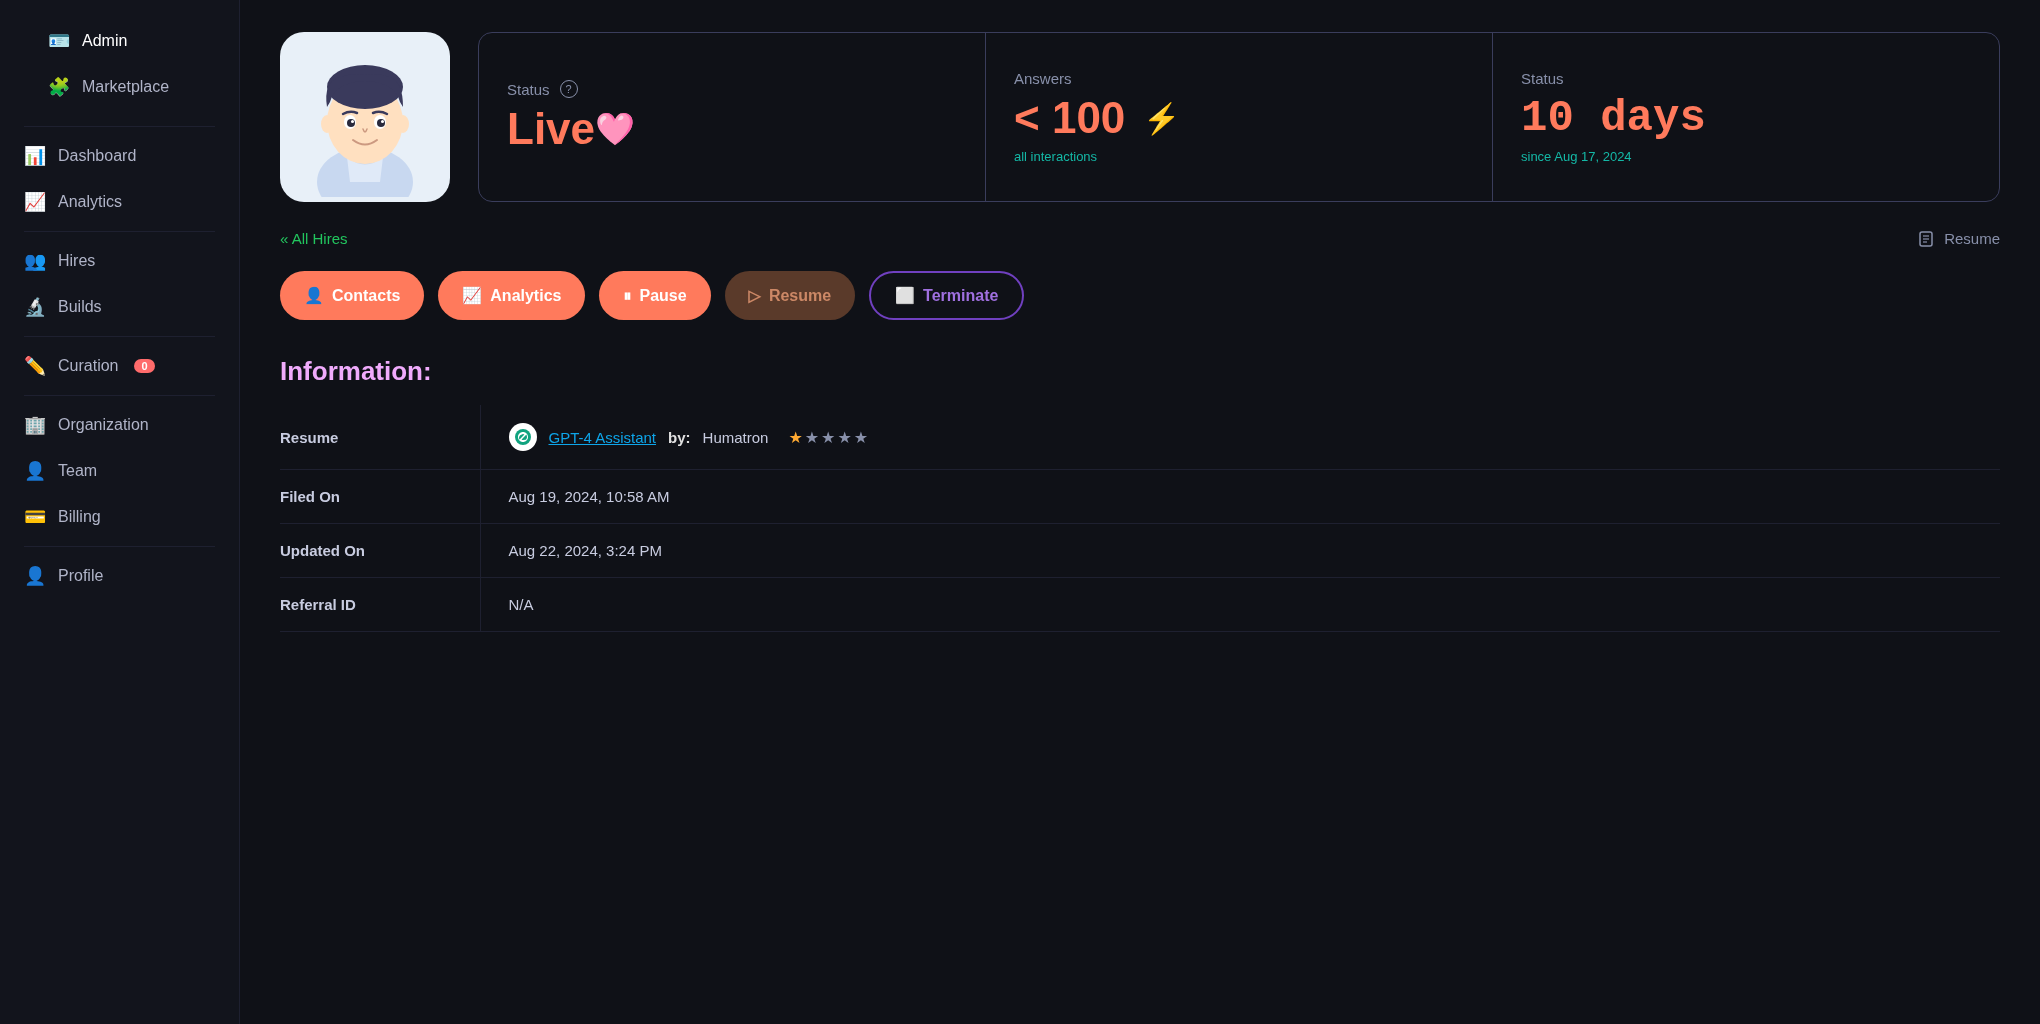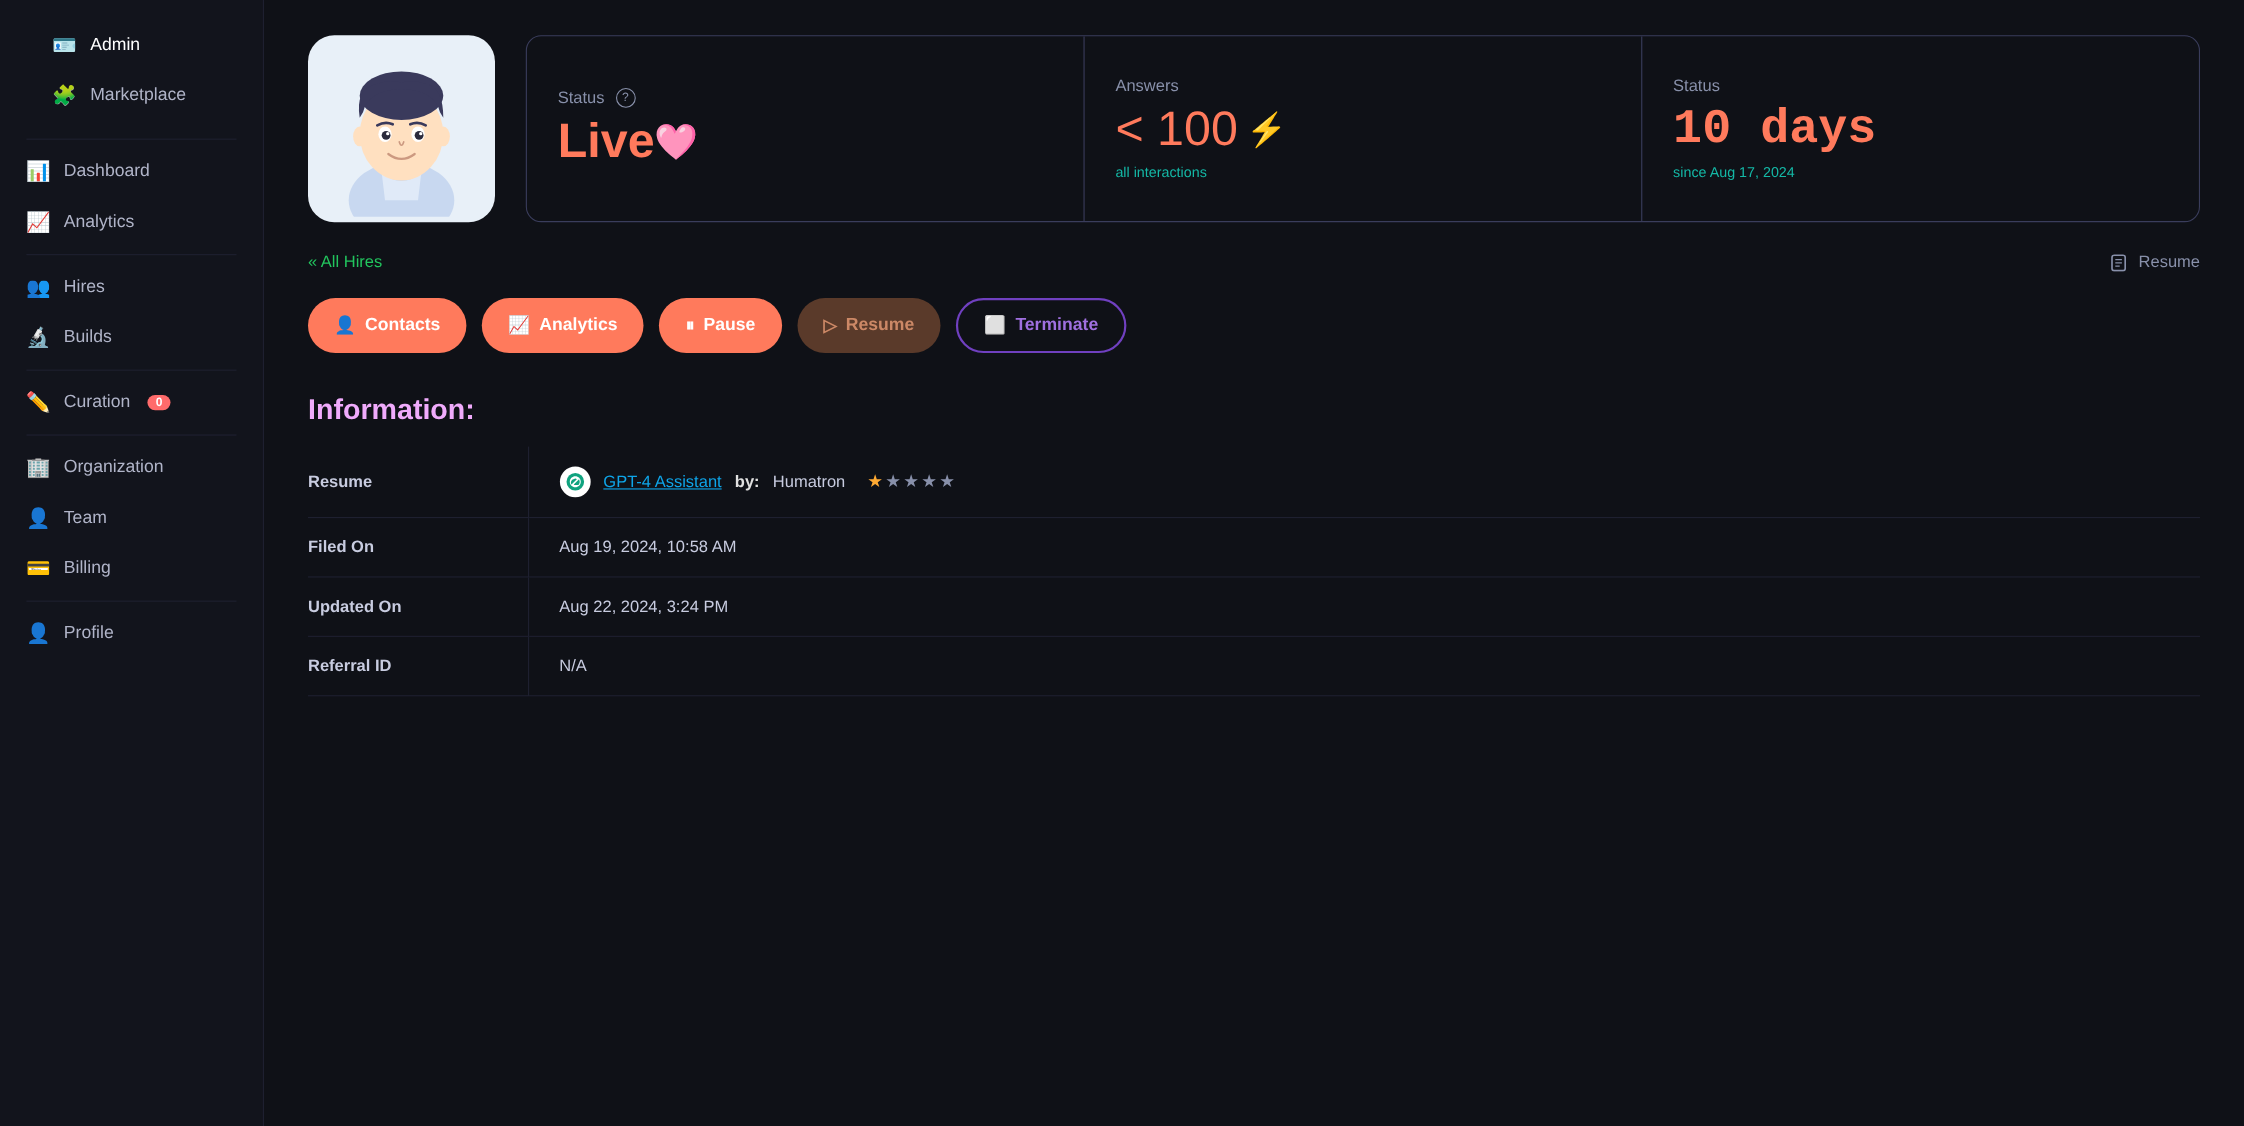--- a/index.html
+++ b/index.html
@@ -121,25 +121,25 @@
       font-size: 44px;
       font-weight: 700;
       color: #ff7a5c;
       display: flex;
       align-items: center;
       gap: 0;
     }
     .heart-icon { font-size: 32px; }
     .status-value-answers {
       font-size: 44px;
-      font-weight: 400;
+      font-weight: 700;
       color: #ff7a5c;
       display: flex;
       align-items: center;
-      gap: 8px;
+      gap: 18px;
     }
     .bolt-icon { font-size: 30px; color: #ff7a5c; }
     .status-sub {
       font-size: 13px;
       color: #14b8a6;
     }
     .status-value-tenure {
       font-size: 44px;
       font-weight: 700;
       color: #ff7a5c;

